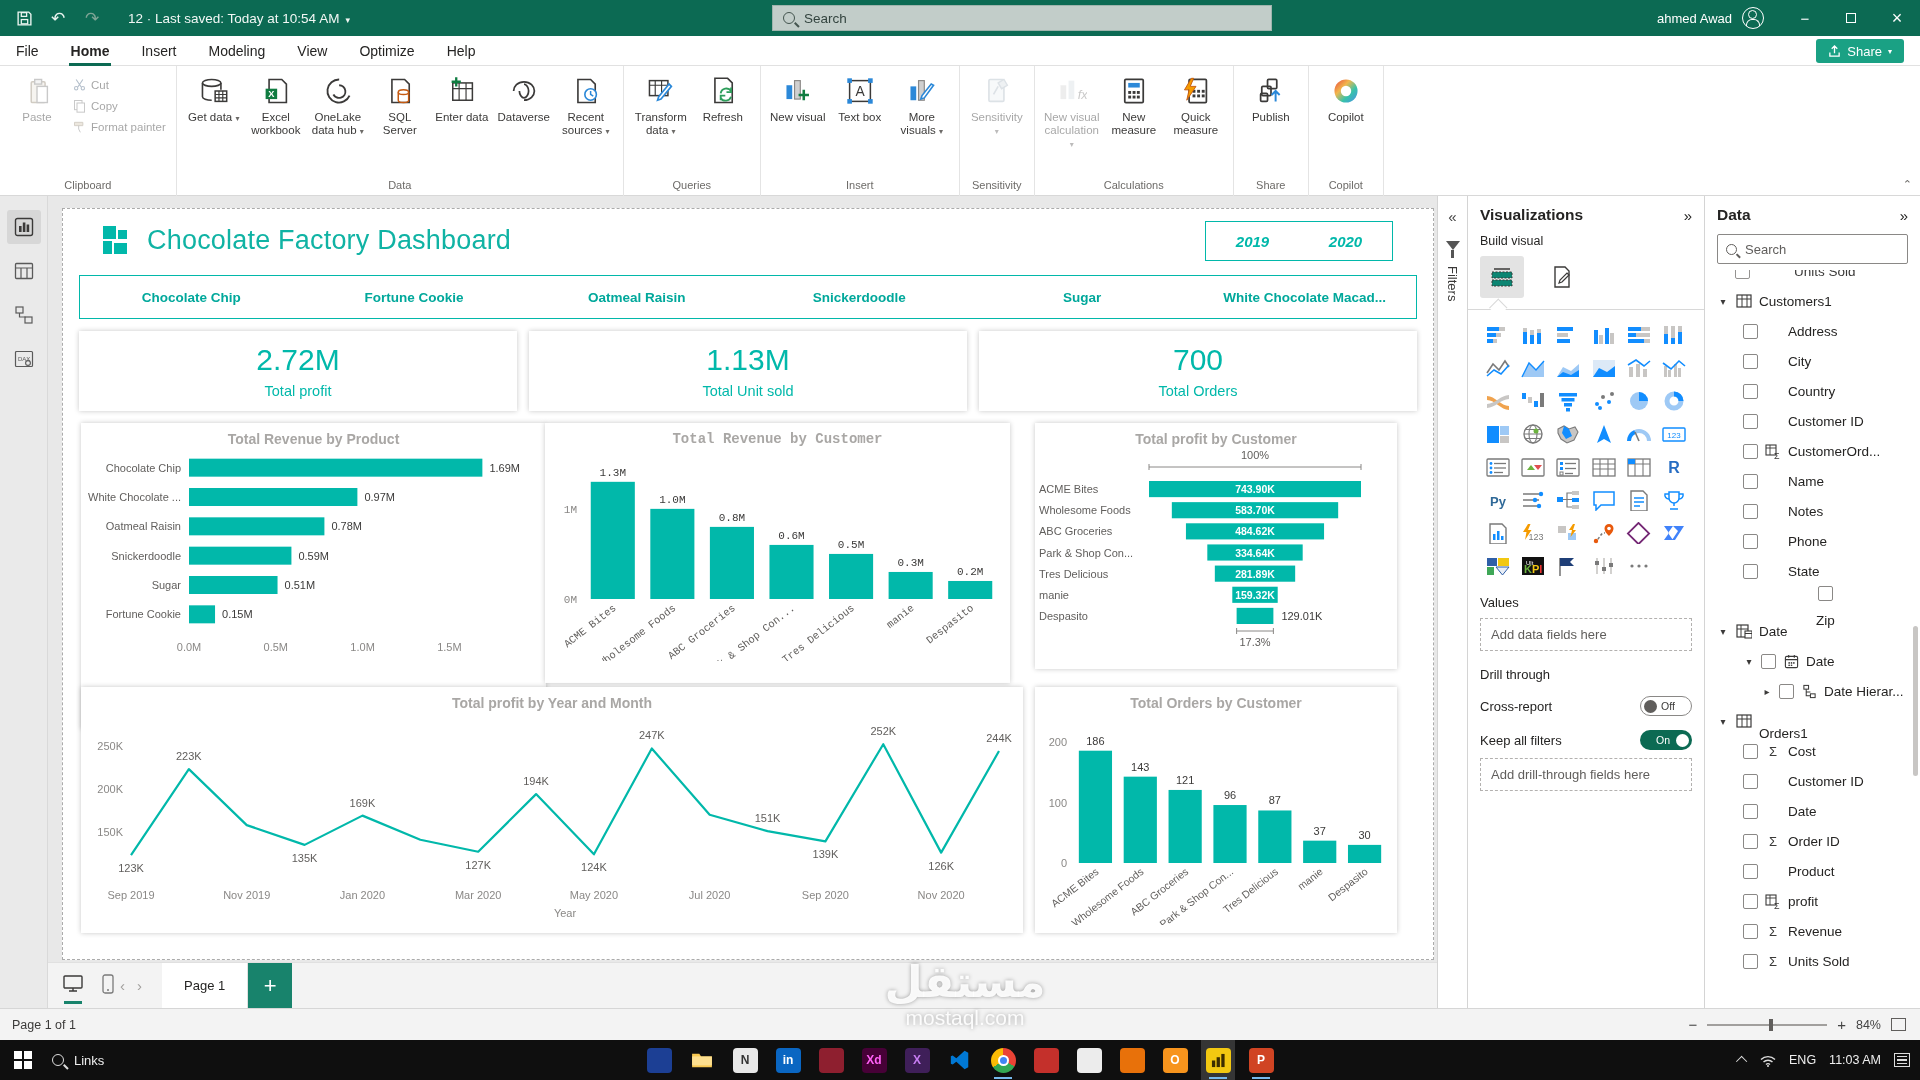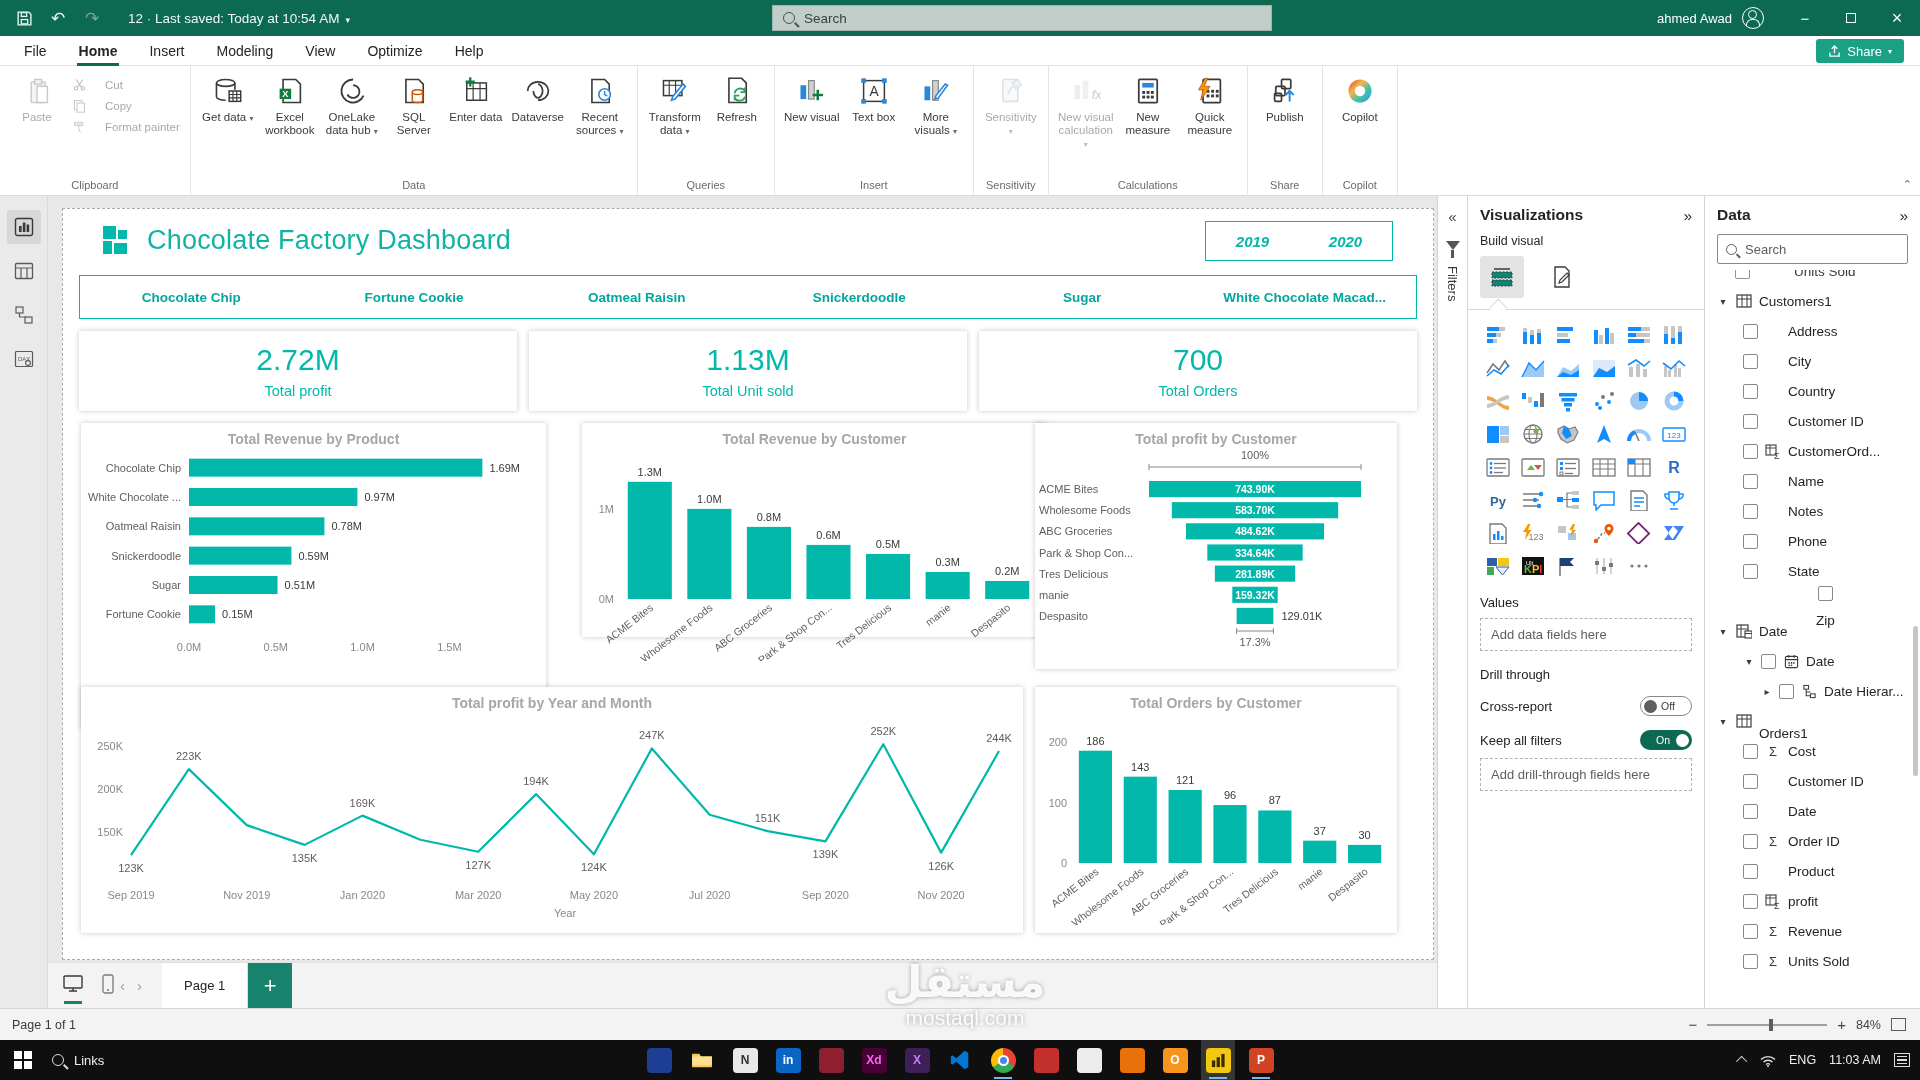--- a/index.html
+++ b/index.html
@@ -38,21 +38,21 @@
   .ribbon { position:absolute; left:0; top:66px; width:1920px; height:130px; background:#fff; border-bottom:1px solid #d8d8d8; display:flex; }
   .rgroup { position:relative; display:flex; flex-direction:column; height:130px; border-right:1px solid #e4e4e4; padding:4px 6px 0 6px; }
   .rgroup-buttons { display:flex; flex:1; align-items:flex-start; }
   .rgroup-label { text-align:center; font-size:11px; color:#6d6b68; padding-bottom:5px; }
   .rbtn { width:62px; display:flex; flex-direction:column; align-items:center; padding:4px 2px; gap:3px; border-radius:2px; }
   .rbtn .rico { height:34px; display:flex; align-items:center; justify-content:center; }
   .rbtn .rlab { font-size:11.5px; color:#3b3a39; text-align:center; line-height:1.15; }
   .rbtn .rlab .caret { font-size:8px; color:#6d6b68; }
   .rbtn.disabled { opacity:.45; filter:grayscale(.7); }
   .clip-col { display:flex; flex-direction:column; justify-content:flex-start; gap:4px; padding-top:6px; }
-  .clip-small { display:flex; align-items:center; gap:18px; font-size:11.5px; color:#3b3a39; }
+  .clip-small { display:flex; align-items:center; gap:4px; font-size:11.5px; color:#3b3a39; }
   .ribbon-collapse { position:absolute; right:8px; bottom:4px; font-size:11px; color:#6d6b68; }
   
   .leftrail { position:absolute; left:0; top:196px; width:48px; height:812px; background:#eaeaea; border-right:1px solid #d9d9d9; display:flex; flex-direction:column; align-items:center; padding-top:14px; gap:10px; }
   .rail-ico { width:34px; height:34px; display:flex; align-items:center; justify-content:center; border-radius:3px; }
   .rail-ico.sel { background:#d7d7d7; }
   
   .canvas { position:absolute; left:48px; top:196px; width:1389px; height:766px; background:#e8e8e8; }
   .page { position:absolute; left:14px; top:12px; width:1372px; height:752px; background:#fff; border:1px dashed #ababab; }
   .dash-header { position:absolute; left:40px; top:16px; display:flex; align-items:center; gap:14px; }
   .dash-logo { width:30px; height:30px; position:relative; }
@@ -174,21 +174,21 @@
       <span class="avatar"></span>
       <span class="win-btn">−</span>
       <span class="win-btn">
           <span class="maxbox"></span>
         </span>
       <span class="win-btn" style="font-size:18px;">×</span>
     </div>
   </div>
 
   <div class="menubar">
-    <div id="menu-items" style="display:flex;padding-left:8px;">
+    <div id="menu-items" style="display:flex;">
         <div class="menu-item">File</div>
         <div class="menu-item active">Home</div>
         <div class="menu-item">Insert</div>
         <div class="menu-item">Modeling</div>
         <div class="menu-item">View</div>
         <div class="menu-item">Optimize</div>
         <div class="menu-item">Help</div>
       </div>
     <button class="share-btn">
       <svg width="13" height="13" viewBox="0 0 14 14">
@@ -575,21 +575,21 @@
               <text x="217.42134831460675" y="112.66666666666667" font-size="11" fill="#3b3a39">0.59M</text>
               <text x="100" y="142" font-size="11" fill="#605e5c" text-anchor="end">Sugar</text>
               <rect x="108" y="129" width="88.53370786516854" height="18" fill="#01B8AA"></rect>
               <text x="203.53370786516854" y="142" font-size="11" fill="#3b3a39">0.51M</text>
               <text x="100" y="171.33333333333331" font-size="11" fill="#605e5c" text-anchor="end">Fortune Cookie</text>
               <rect x="108" y="158.33333333333331" width="26.039325842696627" height="18" fill="#01B8AA"></rect>
               <text x="141.03932584269663" y="171.33333333333331" font-size="11" fill="#3b3a39">0.15M</text>
             </svg>
           </div>
       </div>
-      <div class="card" style="left:519px; top:214px; width:465px; height:214px;">
+      <div class="card" style="left:482px; top:214px; width:465px; height:260px;font-family:Liberation Mono, monospace;">
         <div class="chart-title">Total Revenue by Customer</div>
         <div class="chart-body" id="chart1">
             <svg width="463" height="214" viewBox="0 0 463 214">
               <text x="32" y="156" font-size="11" fill="#8a8886" text-anchor="end">0M</text>
               <text x="32" y="65.85915492957746" font-size="11" fill="#8a8886" text-anchor="end">1M</text>
               <rect x="45.74428571428571" y="34.81690140845069" width="44.082857142857144" height="117.18309859154931" fill="#01B8AA"></rect>
               <text x="67.78571428571428" y="28.81690140845069" font-size="11" fill="#3b3a39" text-anchor="middle">1.3M</text>
               <text transform="translate(71.78571428571428,162) rotate(-38)" font-size="10.5" fill="#605e5c" text-anchor="end">ACME Bites</text>
               <rect x="105.3157142857143" y="61.85915492957746" width="44.082857142857144" height="90.14084507042254" fill="#01B8AA"></rect>
               <text x="127.35714285714286" y="55.85915492957746" font-size="11" fill="#3b3a39" text-anchor="middle">1.0M</text>

